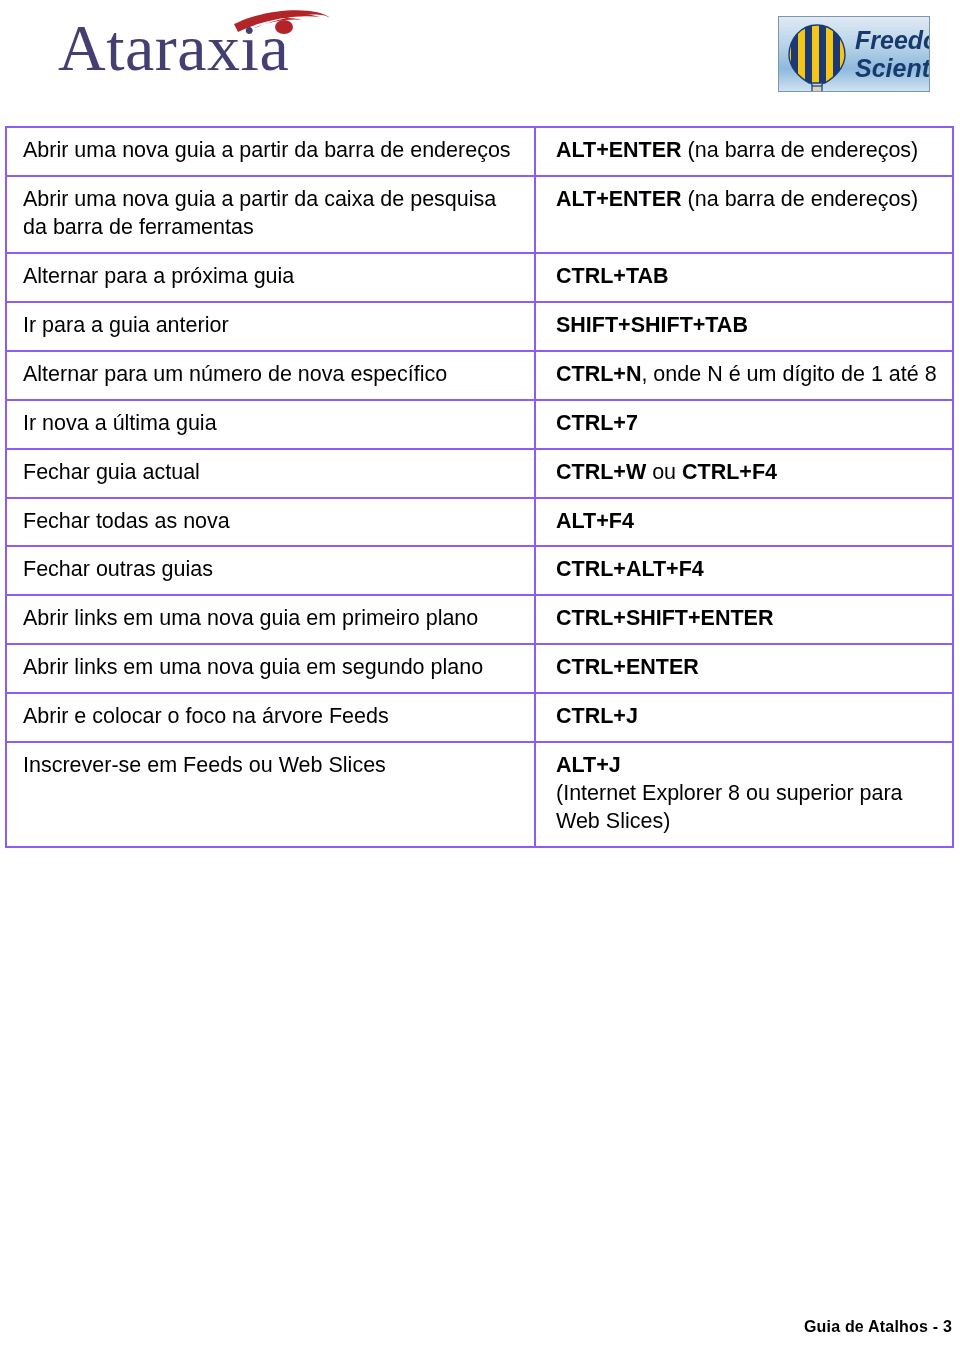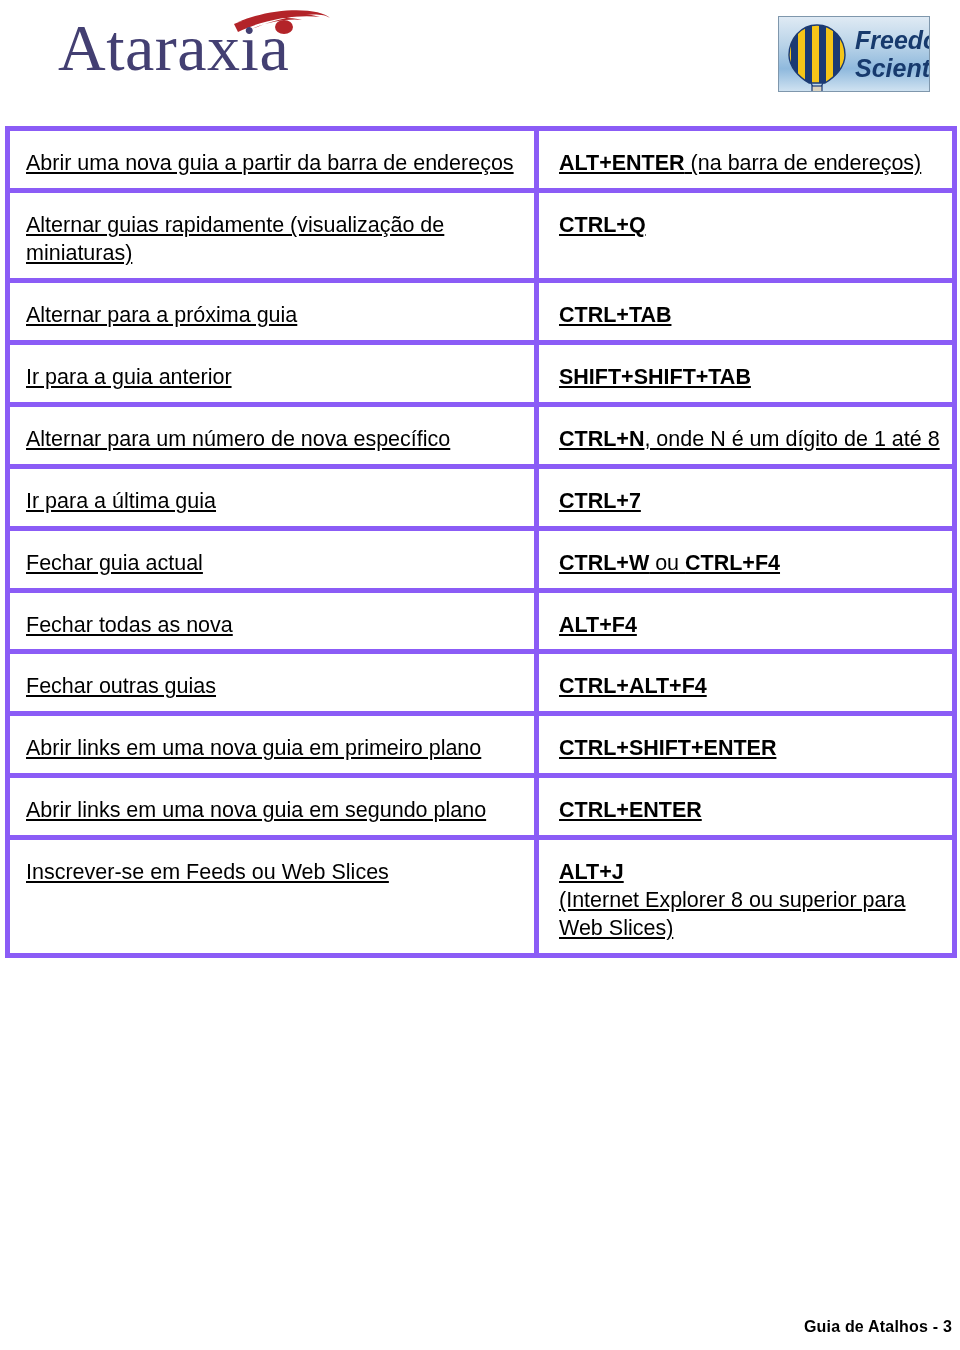--- a/index.html
+++ b/index.html
@@ -49,26 +49,25 @@
   
   .shortcut-table {
     position: absolute;
     left: 5px;
     top: 126px;
     width: 947px;
     border-collapse: collapse;
     table-layout: fixed;
   }
   .shortcut-table td {
-    border: 5px solid #8b5cf6;
+    border: 2px solid #8b5cf6;
     vertical-align: top;
-    padding: 19px 10px 10px 16px;
+    padding: 9px 10px 10px 16px;
     font-size: 21.5px;
     line-height: 1.30;
-    text-decoration: underline;
   }
   .shortcut-table col.c-action { width: 529px; }
   .shortcut-table col.c-keys   { width: 418px; }
 
   .cell-action {
     font-weight: normal;
   }
   .cell-keys {
     padding-left: 20px !important;
   }
@@ -139,37 +138,37 @@
   <colgroup>
     <col class="c-action">
     <col class="c-keys">
   </colgroup>
   <tbody>
       <tr>
         <td class="cell-action">Abrir uma nova guia a partir da barra de endereços</td>
         <td class="cell-keys"><span class="kbd">ALT+ENTER</span><span class="note"> (na barra de endereços)</span></td>
       </tr>
       <tr>
-        <td class="cell-action">Alternar guias rapidamente (visualização de miniaturas)</td>
-        <td class="cell-keys"><span class="kbd">CTRL+Q</span></td>
+        <td class="cell-action">Abrir uma nova guia a partir da caixa de pesquisa da barra de ferramentas</td>
+        <td class="cell-keys"><span class="kbd">ALT+ENTER</span><span class="note"> (na barra de endereços)</span></td>
       </tr>
       <tr>
         <td class="cell-action">Alternar para a próxima guia</td>
         <td class="cell-keys"><span class="kbd">CTRL+TAB</span></td>
       </tr>
       <tr>
         <td class="cell-action">Ir para a guia anterior</td>
         <td class="cell-keys"><span class="kbd">SHIFT+SHIFT+TAB</span></td>
       </tr>
       <tr>
         <td class="cell-action">Alternar para um número de nova específico</td>
         <td class="cell-keys"><span class="kbd">CTRL+N</span><span class="note">, onde N é um dígito de 1 até 8</span></td>
       </tr>
       <tr>
-        <td class="cell-action">Ir para a última guia</td>
+        <td class="cell-action">Ir nova a última guia</td>
         <td class="cell-keys"><span class="kbd">CTRL+7</span></td>
       </tr>
       <tr>
         <td class="cell-action">Fechar guia actual</td>
         <td class="cell-keys"><span class="kbd">CTRL+W</span><span class="note"> ou </span><span class="kbd">CTRL+F4</span></td>
       </tr>
       <tr>
         <td class="cell-action">Fechar todas as nova</td>
         <td class="cell-keys"><span class="kbd">ALT+F4</span></td>
       </tr>
@@ -179,19 +178,23 @@
       </tr>
       <tr>
         <td class="cell-action">Abrir links em uma nova guia em primeiro plano</td>
         <td class="cell-keys"><span class="kbd">CTRL+SHIFT+ENTER</span></td>
       </tr>
       <tr>
         <td class="cell-action">Abrir links em uma nova guia em segundo plano</td>
         <td class="cell-keys"><span class="kbd">CTRL+ENTER</span></td>
       </tr>
       <tr>
+        <td class="cell-action">Abrir e colocar o foco na árvore Feeds</td>
+        <td class="cell-keys"><span class="kbd">CTRL+J</span></td>
+      </tr>
+      <tr>
         <td class="cell-action">Inscrever-se em Feeds ou Web Slices</td>
         <td class="cell-keys"><span class="kbd">ALT+J</span><span class="note brk">(Internet Explorer 8 ou superior para Web Slices)</span></td>
       </tr>
     </tbody>
 </table>
 
 <div class="footer">Guia de Atalhos - 3</div>
 
 </body></html>

